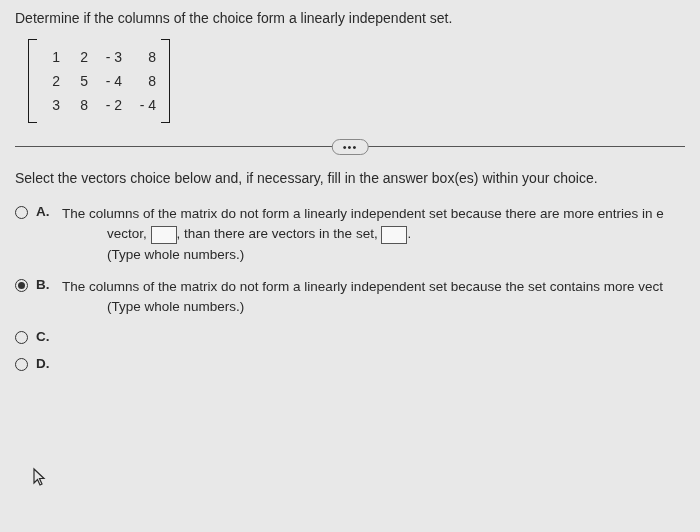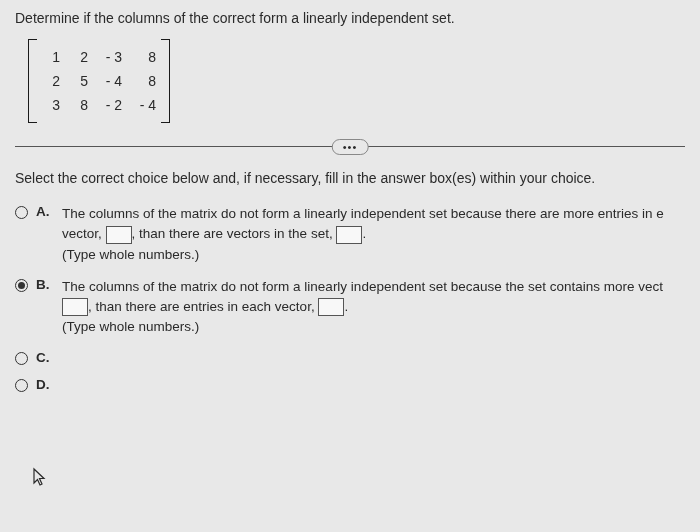--- a/index.html
+++ b/index.html
@@ -106,32 +106,33 @@
       display: inline-block;
       width: 26px;
       height: 18px;
       border: 1px solid #555;
       background: #f8f8f8;
       vertical-align: middle;
       text-align: center;
     }
     .subtext {
       display: block;
+      margin-left: 45px;
     }
     .cursor-icon {
       position: absolute;
       left: 32px;
       bottom: 45px;
       pointer-events: none;
     }
   </style>
 </head>
 <body>
 
-<div class="question-text">Determine if the columns of the correct form a linearly independent set.</div>
+<div class="question-text">Determine if the columns of the choice form a linearly independent set.</div>
 
 <div class="matrix-container">
   <div class="matrix">
     <div class="matrix-row">
       <span class="matrix-cell">1</span>
       <span class="matrix-cell">2</span>
       <span class="matrix-cell wide">- 3</span>
       <span class="matrix-cell wide">8</span>
     </div>
     <div class="matrix-row">
@@ -146,44 +147,41 @@
       <span class="matrix-cell wide">- 2</span>
       <span class="matrix-cell wide">- 4</span>
     </div>
   </div>
 </div>
 
 <div class="divider">
   <div class="divider-pill">•••</div>
 </div>
 
-<div class="instruction">Select the correct choice below and, if necessary, fill in the answer box(es) within your choice.</div>
+<div class="instruction">Select the vectors choice below and, if necessary, fill in the answer box(es) within your choice.</div>
 
 <div class="choices">
 
   <div class="choice">
     <div class="radio"></div>
     <div class="choice-letter">A.</div>
     <div class="choice-body">
       <span>The columns of the matrix do not form a linearly independent set because there are more entries in e</span>
       <span class="subtext">
         <span>vector, </span><span class="input-box"></span><span>, than there are vectors in the set, </span><span class="input-box"></span><span>.</span>
       </span>
       <span class="subtext">(Type whole numbers.)</span>
     </div>
   </div>
 
   <div class="choice">
     <div class="radio selected"></div>
     <div class="choice-letter">B.</div>
     <div class="choice-body">
       <span>The columns of the matrix do not form a linearly independent set because the set contains more vect</span>
-      <span class="subtext">
-        <span class="input-box"></span><span>, than there are entries in each vector, </span><span class="input-box"></span><span>.</span>
-      </span>
       <span class="subtext">(Type whole numbers.)</span>
     </div>
   </div>
 
   <div class="choice">
     <div class="radio"></div>
     <div class="choice-letter">C.</div>
   </div>
 
   <div class="choice">

